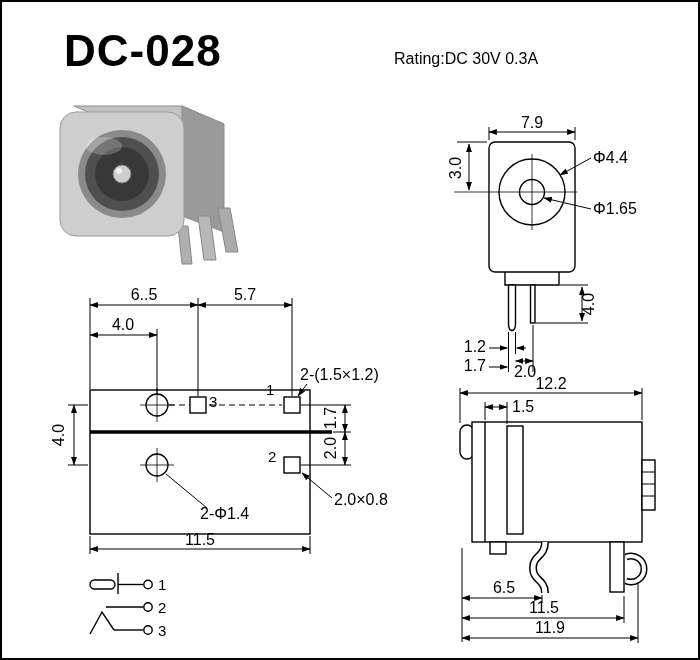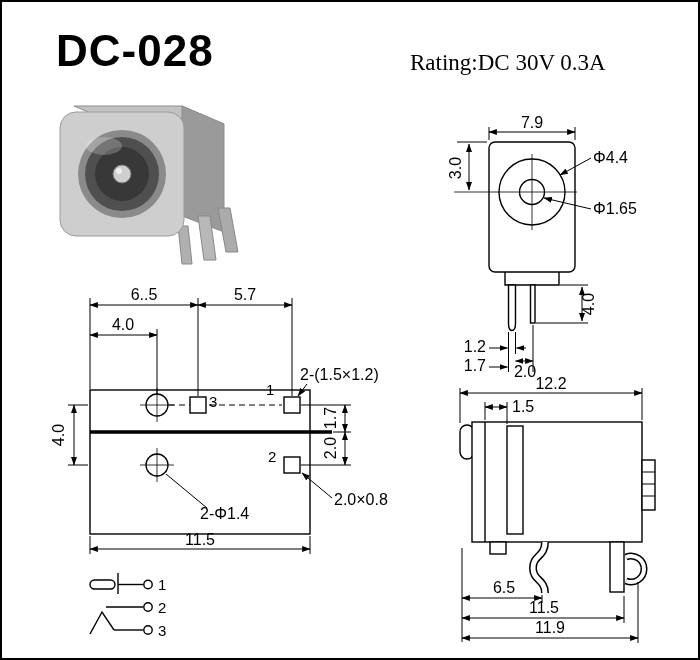--- a/index.html
+++ b/index.html
@@ -2,25 +2,25 @@
 <html><head>
 <meta charset="utf-8">
 <style>
   html,body{margin:0;padding:0;background:#fff;}
   .page{
     position:relative;width:700px;height:660px;box-sizing:border-box;
     border:2px solid #000;background:#fff;overflow:hidden;
     font-family:"Liberation Sans",sans-serif;color:#000;
   }
   .title{
-    position:absolute;left:54px;top:24px;font-size:44px;font-weight:bold;
+    position:absolute;left:62px;top:24px;font-size:44px;font-weight:bold;
     letter-spacing:1px;
   }
   .rating{
-    position:absolute;left:408px;top:48px;font-size:23px;font-family:Liberation Serif, serif;
+    position:absolute;left:392px;top:48px;font-size:16px;
   }
   svg{position:absolute;left:0;top:0;}
   svg text{font-family:"Liberation Sans",sans-serif;fill:#000;}
   text.dim{font-size:16px;}
   text.lbl{font-size:15px;}
   .ol{fill:#fff;stroke:#000;stroke-width:1.4;}
   .ln{stroke:#000;stroke-width:1.4;fill:none;}
   .dm{stroke:#000;stroke-width:1;fill:none;}
   .cl{stroke:#000;stroke-width:0.8;fill:none;}
   .thick{stroke:#000;stroke-width:3.4;fill:none;}

